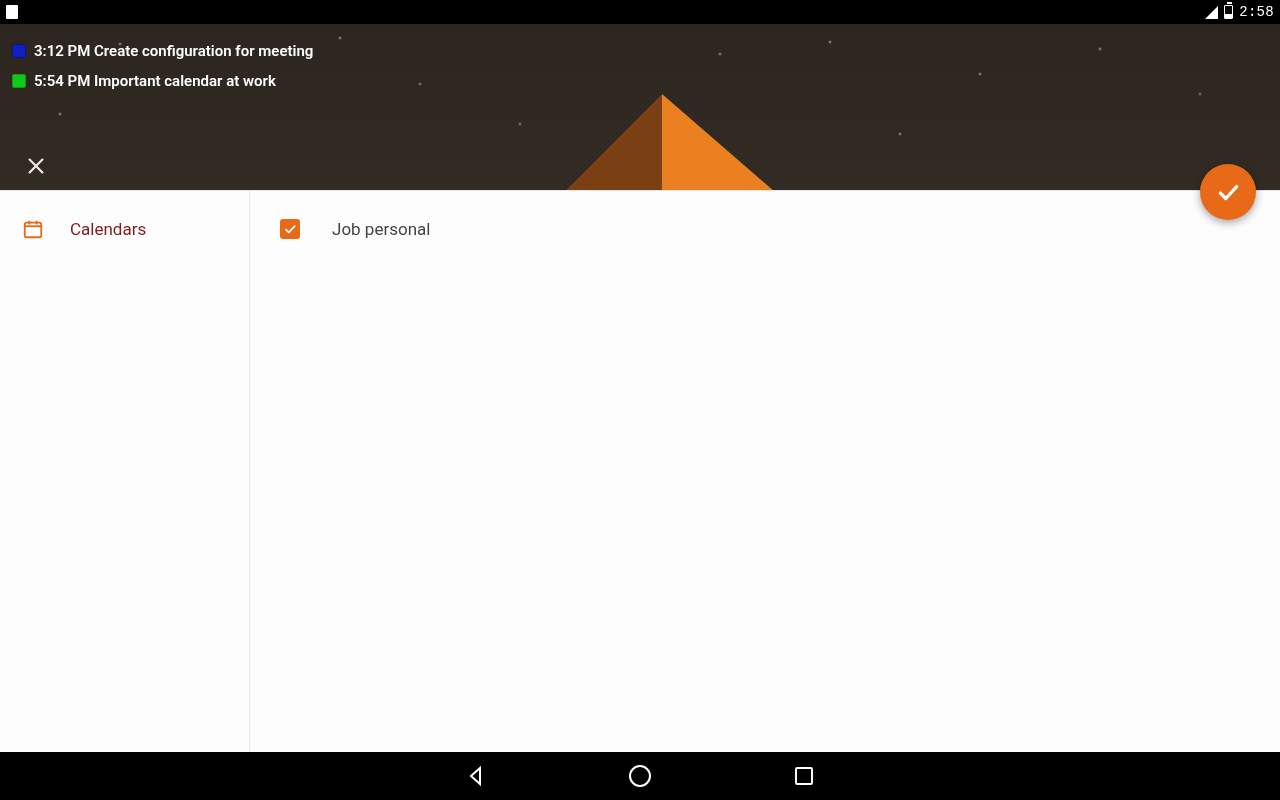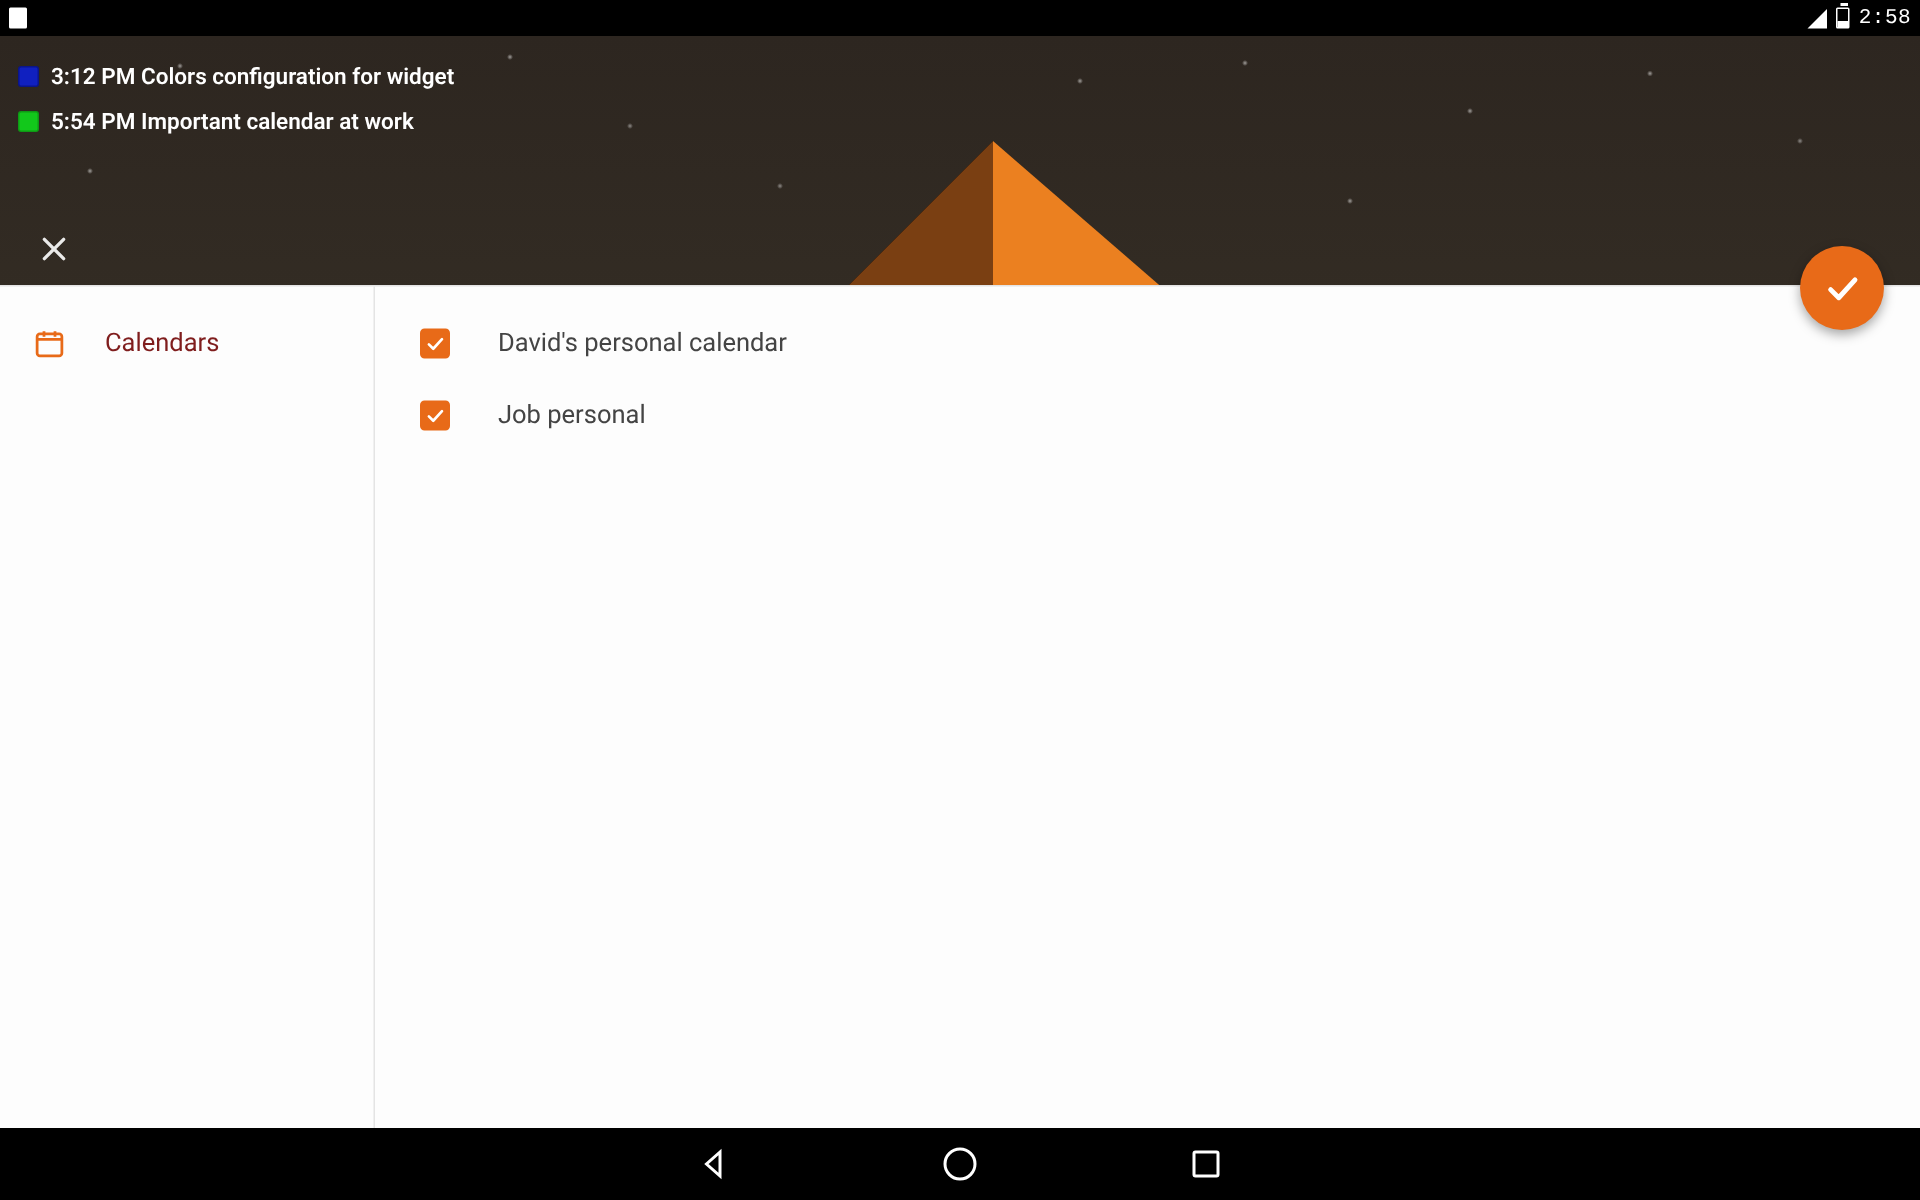--- a/index.html
+++ b/index.html
@@ -218,21 +218,21 @@
 
 <div class="main">
   <div class="stars"></div>
   <div class="pyramid-shade"></div>
   <div class="pyramid-lit"></div>
 
   <div class="widget">
     <div class="widget-event">
       <span class="color-chip chip-blue"></span>
       <span>3:12 PM</span>&nbsp;
-      <span>Colors configuration for widget</span>
+      <span>Create configuration for meeting</span>
     </div>
     <div class="widget-event">
       <span class="color-chip chip-green"></span>
       <span>5:54 PM</span>&nbsp;
       <span>Important calendar at work</span>
     </div>
   </div>
 
   <div class="close-row">
     <div class="close-x">
@@ -262,28 +262,20 @@
       </div>
     </div>
 
     <div class="content">
       <div class="list-item">
         <span class="checkbox checked">
           <svg viewBox="0 0 24 24">
               <path d="M5 13 L10 18 L20 7"></path>
             </svg>
         </span>
-        <span>David's personal calendar</span>
-      </div>
-      <div class="list-item">
-        <span class="checkbox checked">
-          <svg viewBox="0 0 24 24">
-              <path d="M5 13 L10 18 L20 7"></path>
-            </svg>
-        </span>
         <span>Job personal</span>
       </div>
     </div>
   </div>
 </div>
 
 <div class="navbar">
   <div class="nav-btn">
     <svg viewBox="0 0 24 24" width="24" height="24">
       <path d="M16 4 L7 12 L16 20 Z" fill="none" stroke="#fff" stroke-width="2"></path>

